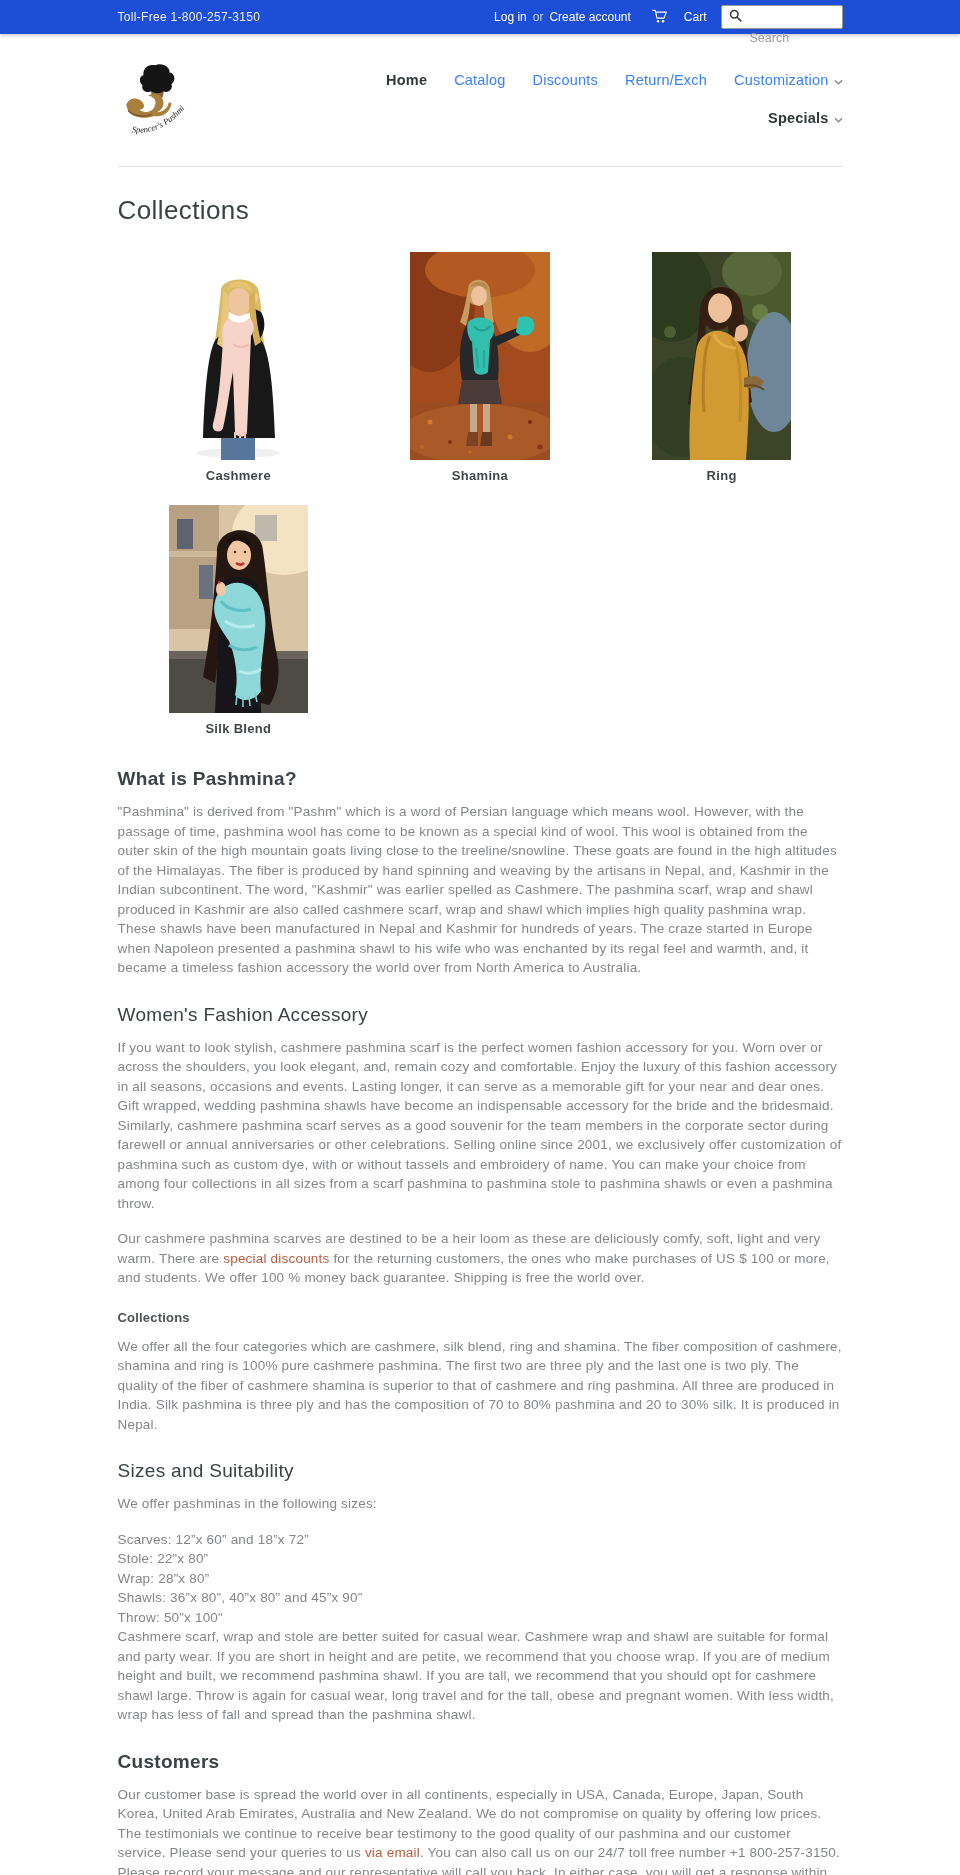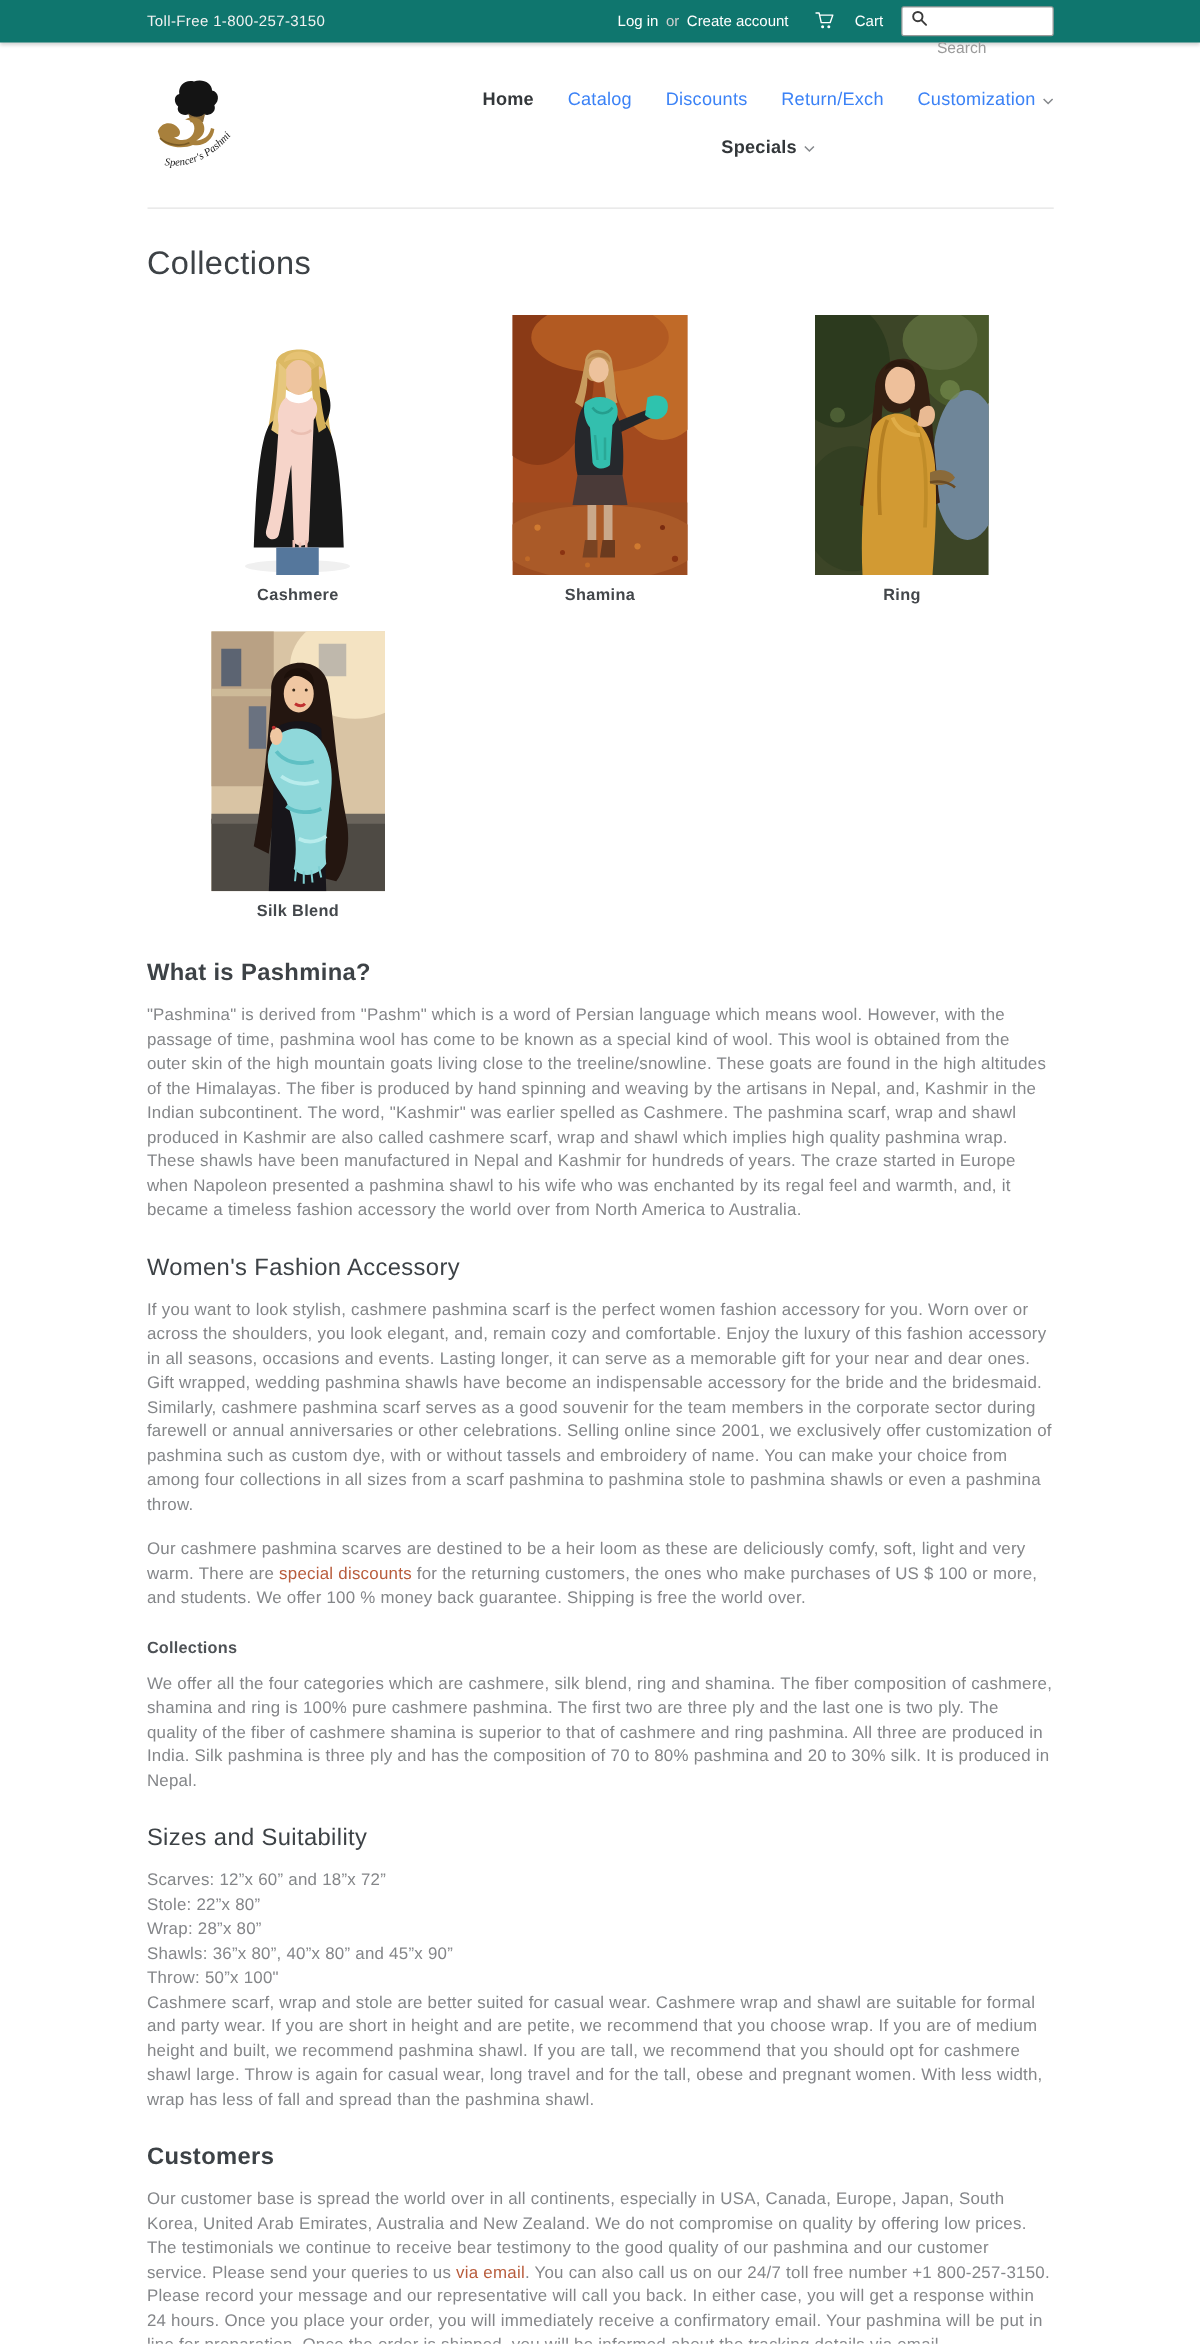--- a/index.html
+++ b/index.html
@@ -3,35 +3,35 @@
 <meta charset="utf-8">
 <style>
   html,body{margin:0;padding:0;}
   body{
     width:960px;height:1875px;overflow:hidden;background:#fff;
     font-family:"Liberation Sans","DejaVu Sans",sans-serif;
     -webkit-font-smoothing:antialiased;
   }
   .container{width:725px;margin:0 auto;}
   
-  .topbar{background:#0f766e;box-shadow:0 2px 3px rgba(0,0,0,.18);}
+  .topbar{background:#1d4ed8;box-shadow:0 2px 3px rgba(0,0,0,.18);}
   .topbar-inner{display:flex;align-items:center;justify-content:space-between;height:34px;}
   .topbar-phone{color:#f2f2f2;font-size:12px;letter-spacing:.3px;}
   .topbar-right{display:flex;align-items:center;gap:14px;}
   .account-links{display:flex;align-items:center;gap:6px;color:#e9e9e9;font-size:12px;}
   .tb-link{color:#fff;cursor:pointer;}
   .tb-or{color:#cfcfcf;}
   .cart{display:flex;align-items:center;gap:16px;color:#fff;font-size:12px;cursor:pointer;margin-left:6px;}
   .searchbox{display:flex;align-items:center;gap:6px;background:#fff;border:1px solid #9a9a9a;border-radius:2px;height:24px;width:122px;padding:0 7px;box-sizing:border-box;}
   .searchbox input{border:none;outline:none;width:100%;font-size:12.5px;color:#333;font-family:inherit;background:transparent;margin-top:41px;}
   .searchbox input::placeholder{color:#9a9a9a;}
   
   .site-header .header-inner{display:flex;justify-content:space-between;align-items:flex-start;padding:24px 0 22px;border-bottom:1px solid #e3e3e3;}
   .logo{width:78px;height:86px;cursor:pointer;flex:0 0 auto;}
-  .main-nav{display:flex;flex-direction:column;align-items:center;gap:22px;padding-top:14px;}
+  .main-nav{display:flex;flex-direction:column;align-items:flex-end;gap:22px;padding-top:14px;}
   .nav-row{display:flex;align-items:center;gap:27px;}
   .nav-link{font-size:14.5px;color:#3b82f6;cursor:pointer;display:flex;align-items:center;gap:5px;letter-spacing:.2px;}
   .nav-link.active,.nav-link.strong{color:#33373a;font-weight:bold;}
   
   .page-title{font-size:26px;font-weight:400;color:#3d4246;margin:28px 0 26px;letter-spacing:.4px;}
   .grid{display:flex;flex-wrap:wrap;row-gap:22px;}
   .cell{width:33.333%;display:flex;flex-direction:column;align-items:center;cursor:pointer;}
   .photo{height:208px;display:block;}
   .caption{margin-top:8px;font-size:13px;font-weight:bold;color:#43474b;letter-spacing:.3px;}
   
@@ -230,20 +230,21 @@
     <p>"Pashmina" is derived from "Pashm" which is a word of Persian language which means wool. However, with the passage of time, pashmina wool has come to be known as a special kind of wool. This wool is obtained from the outer skin of the high mountain goats living close to the treeline/snowline. These goats are found in the high altitudes of the Himalayas. The fiber is produced by hand spinning and weaving by the artisans in Nepal, and, Kashmir in the Indian subcontinent. The word, "Kashmir" was earlier spelled as Cashmere. The pashmina scarf, wrap and shawl produced in Kashmir are also called cashmere scarf, wrap and shawl which implies high quality pashmina wrap. These shawls have been manufactured in Nepal and Kashmir for hundreds of years. The craze started in Europe when Napoleon presented a pashmina shawl to his wife who was enchanted by its regal feel and warmth, and, it became a timeless fashion accessory the world over from North America to Australia.</p>
 
     <h2 class="section-h">Women's Fashion Accessory</h2>
     <p>If you want to look stylish, cashmere pashmina scarf is the perfect women fashion accessory for you. Worn over or across the shoulders, you look elegant, and, remain cozy and comfortable. Enjoy the luxury of this fashion accessory in all seasons, occasions and events. Lasting longer, it can serve as a memorable gift for your near and dear ones. Gift wrapped, wedding pashmina shawls have become an indispensable accessory for the bride and the bridesmaid. Similarly, cashmere pashmina scarf serves as a good souvenir for the team members in the corporate sector during farewell or annual anniversaries or other celebrations. Selling online since 2001, we exclusively offer customization of pashmina such as custom dye, with or without tassels and embroidery of name. You can make your choice from among four collections in all sizes from a scarf pashmina to pashmina stole to pashmina shawls or even a pashmina throw.</p>
     <p><span>Our cashmere pashmina scarves are destined to be a heir loom as these are deliciously comfy, soft, light and very warm. There are </span><span class="text-link">special discounts</span><span> for the returning customers, the ones who make purchases of US $ 100 or more, and students. We offer 100 % money back guarantee. Shipping is free the world over.</span></p>
 
     <div class="mini-heading">Collections</div>
     <p><span>We offer all the four categories which are cashmere, silk blend, ring and shamina. The fiber composition of cashmere, shamina and ring is 100% pure cashmere pashmina. The first two are three ply and the last one is two ply. The quality of the fiber of cashmere shamina is superior to that of cashmere and ring pashmina. All three are produced in India. Silk pashmina is three ply and has the composition of 70 to 80% pashmina  and 20 to 30% silk. It is produced in</span><br><span>Nepal.</span></p>
 
     <h2 class="section-h">Sizes and Suitability</h2>
+    <p>We offer pashminas in the following sizes:</p>
     <p>
       <span class="sizes-line">Scarves: 12”x 60” and 18”x 72”</span>
       <span class="sizes-line">Stole: 22”x 80”</span>
       <span class="sizes-line">Wrap: 28”x 80”</span>
       <span class="sizes-line">Shawls: 36”x 80”, 40”x 80” and 45”x 90”</span>
       <span class="sizes-line">Throw: 50”x 100"</span>
       <span>Cashmere scarf, wrap and stole are better suited for casual wear. Cashmere wrap and shawl are suitable for formal and party wear. If you are short in height and are petite, we recommend that you choose wrap. If you are of medium height and built, we recommend pashmina shawl. If you are tall, we recommend that you should opt for cashmere shawl large. Throw is again for casual wear, long travel and for the tall, obese and pregnant women. With less width, wrap has less of fall and spread than the pashmina shawl.</span>
     </p>
 
     <h2 class="section-h bold">Customers</h2>

